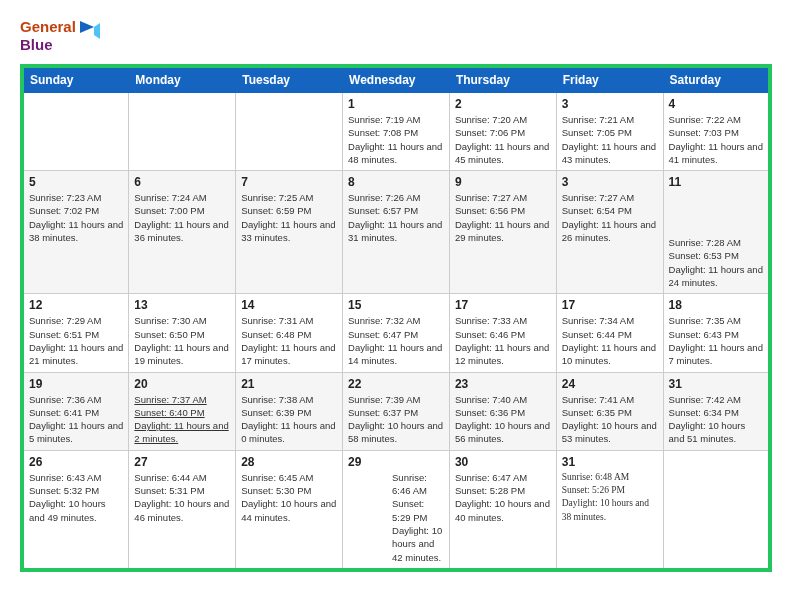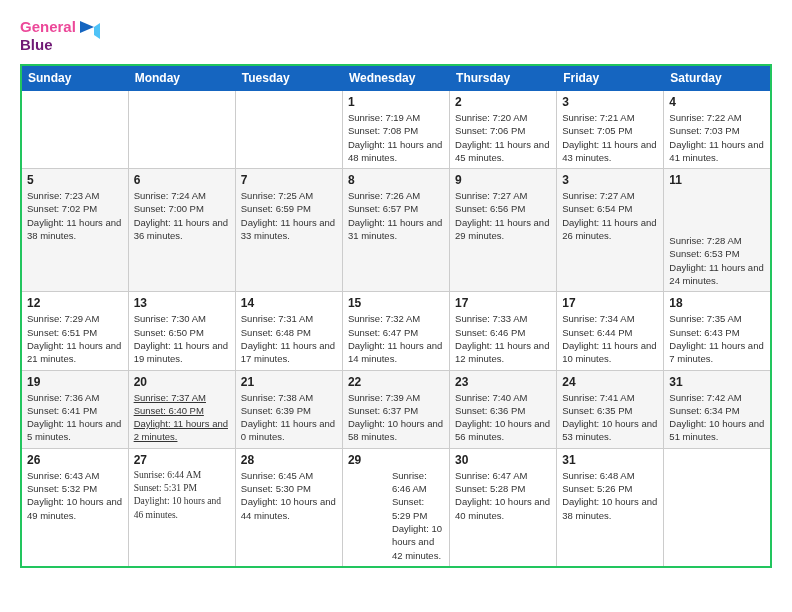--- a/index.html
+++ b/index.html
@@ -37,21 +37,21 @@
       letter-spacing: -0.5px;
     }
     .location {
       font-size: 14px;
       color: #555;
       margin-top: 2px;
     }
     .calendar {
       width: 100%;
       border-collapse: collapse;
-      border: 2px solid #22c55e;
+      border: 4px solid #22c55e;
     }
     .calendar th {
       background: #1565c0;
       color: #fff;
       font-size: 12px;
       font-weight: bold;
       padding: 5px 6px;
       text-align: left;
       border: 1px solid #1565c0;
     }
@@ -84,21 +84,21 @@
       background: #fff !important;
     }
   </style>
 </head>
 <body>
 
 <div class="page">
   <div class="header">
     <div class="logo" style="display: flex; align-items: center; gap: 4px;">
         <div style="font-size: 15px; font-weight: bold; line-height: 1.2; color: rgb(26, 26, 26); display: flex; flex-direction: column;">
-          <span style="color: #ec4899;">General</span>
+          <span style="color: #c2410c;">General</span>
           <span style="color: #701a75;">Blue</span>
         </div>
         <svg width="20" height="30" viewBox="0 0 20 30">
           <polygon points="0,0 14,6 0,12" fill="#1565c0"></polygon>
           <polygon points="14,6 20,2 20,18 14,14" fill="#4fc3f7"></polygon>
         </svg>
       </div>
     <div class="title-block">
       <div class="month-title"></div>
       <div class="location"></div>
@@ -281,21 +281,21 @@
         </tr>
         <tr>
           <td>
             <span class="day-num">26</span>
             <div class="cell-text" style="white-space: pre-line;">Sunrise: 6:43 AM
 Sunset: 5:32 PM
 Daylight: 10 hours and 49 minutes.</div>
           </td>
           <td>
             <span class="day-num">27</span>
-            <div class="cell-text" style="white-space: pre-line; font-family: Liberation Serif, serif;">Sunrise: 6:44 AM
+            <div class="cell-text" style="white-space: pre-line;">Sunrise: 6:44 AM
 Sunset: 5:31 PM
 Daylight: 10 hours and 46 minutes.</div>
           </td>
           <td>
             <span class="day-num">28</span>
             <div class="cell-text" style="white-space: pre-line;">Sunrise: 6:45 AM
 Sunset: 5:30 PM
 Daylight: 10 hours and 44 minutes.</div>
           </td>
           <td>
@@ -305,21 +305,21 @@
 Daylight: 10 hours and 42 minutes.</div>
           </td>
           <td>
             <span class="day-num">30</span>
             <div class="cell-text" style="white-space: pre-line;">Sunrise: 6:47 AM
 Sunset: 5:28 PM
 Daylight: 10 hours and 40 minutes.</div>
           </td>
           <td>
             <span class="day-num">31</span>
-            <div class="cell-text" style="white-space: pre-line;">Sunrise: 6:48 AM
+            <div class="cell-text" style="white-space: pre-line; font-family: Liberation Serif, serif;">Sunrise: 6:48 AM
 Sunset: 5:26 PM
 Daylight: 10 hours and 38 minutes.</div>
           </td>
           <td class="empty-cell"></td>
         </tr>
       </tbody>
   </table>
 </div>
 
 </body></html>

